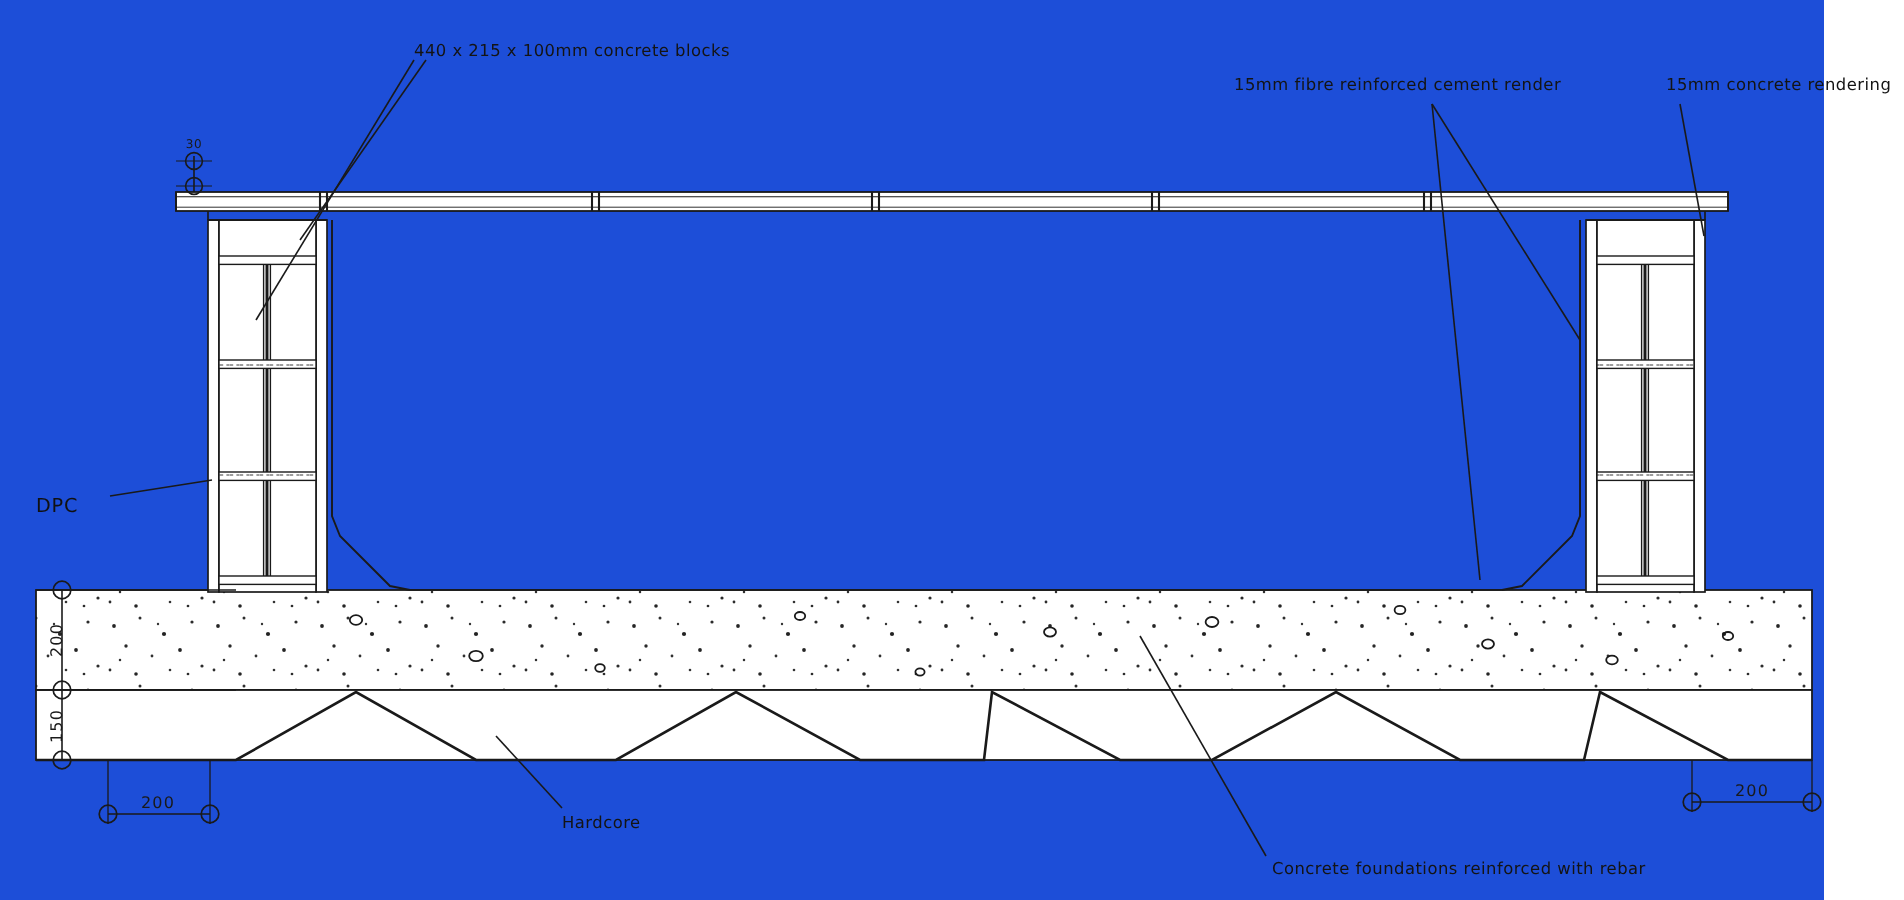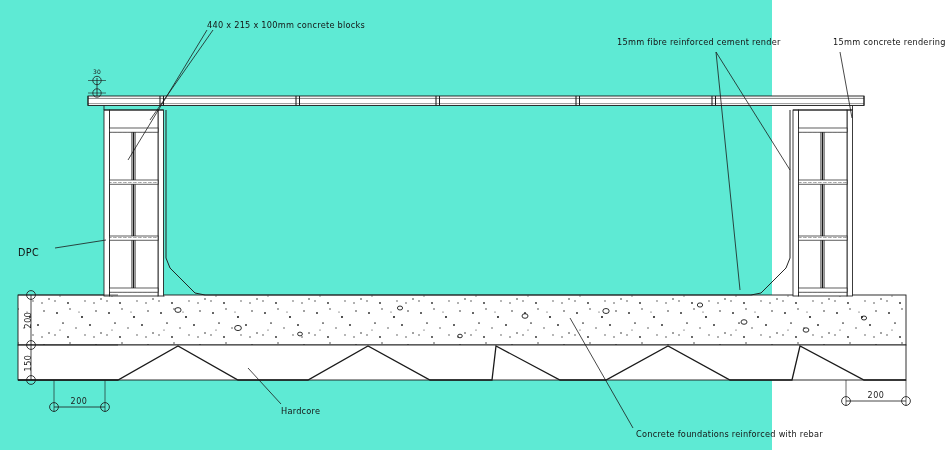--- a/index.html
+++ b/index.html
@@ -8,23 +8,23 @@
     background: #ffffff;
   }
   body {
     width: 952px;
     height: 450px;
     overflow: hidden;
     font-family: "DejaVu Sans", sans-serif;
   }
   #drawing-root {
     position: relative;
-    width: 772px;
+    width: 912px;
     height: 450px;
-    background: #5eead4;
+    background: #1d4ed8;
   }
   svg#section-svg {
     position: absolute;
     top: 0;
     left: 0;
     width: 952px;
     height: 450px;
     display: block;
   }
   .anno-text {

